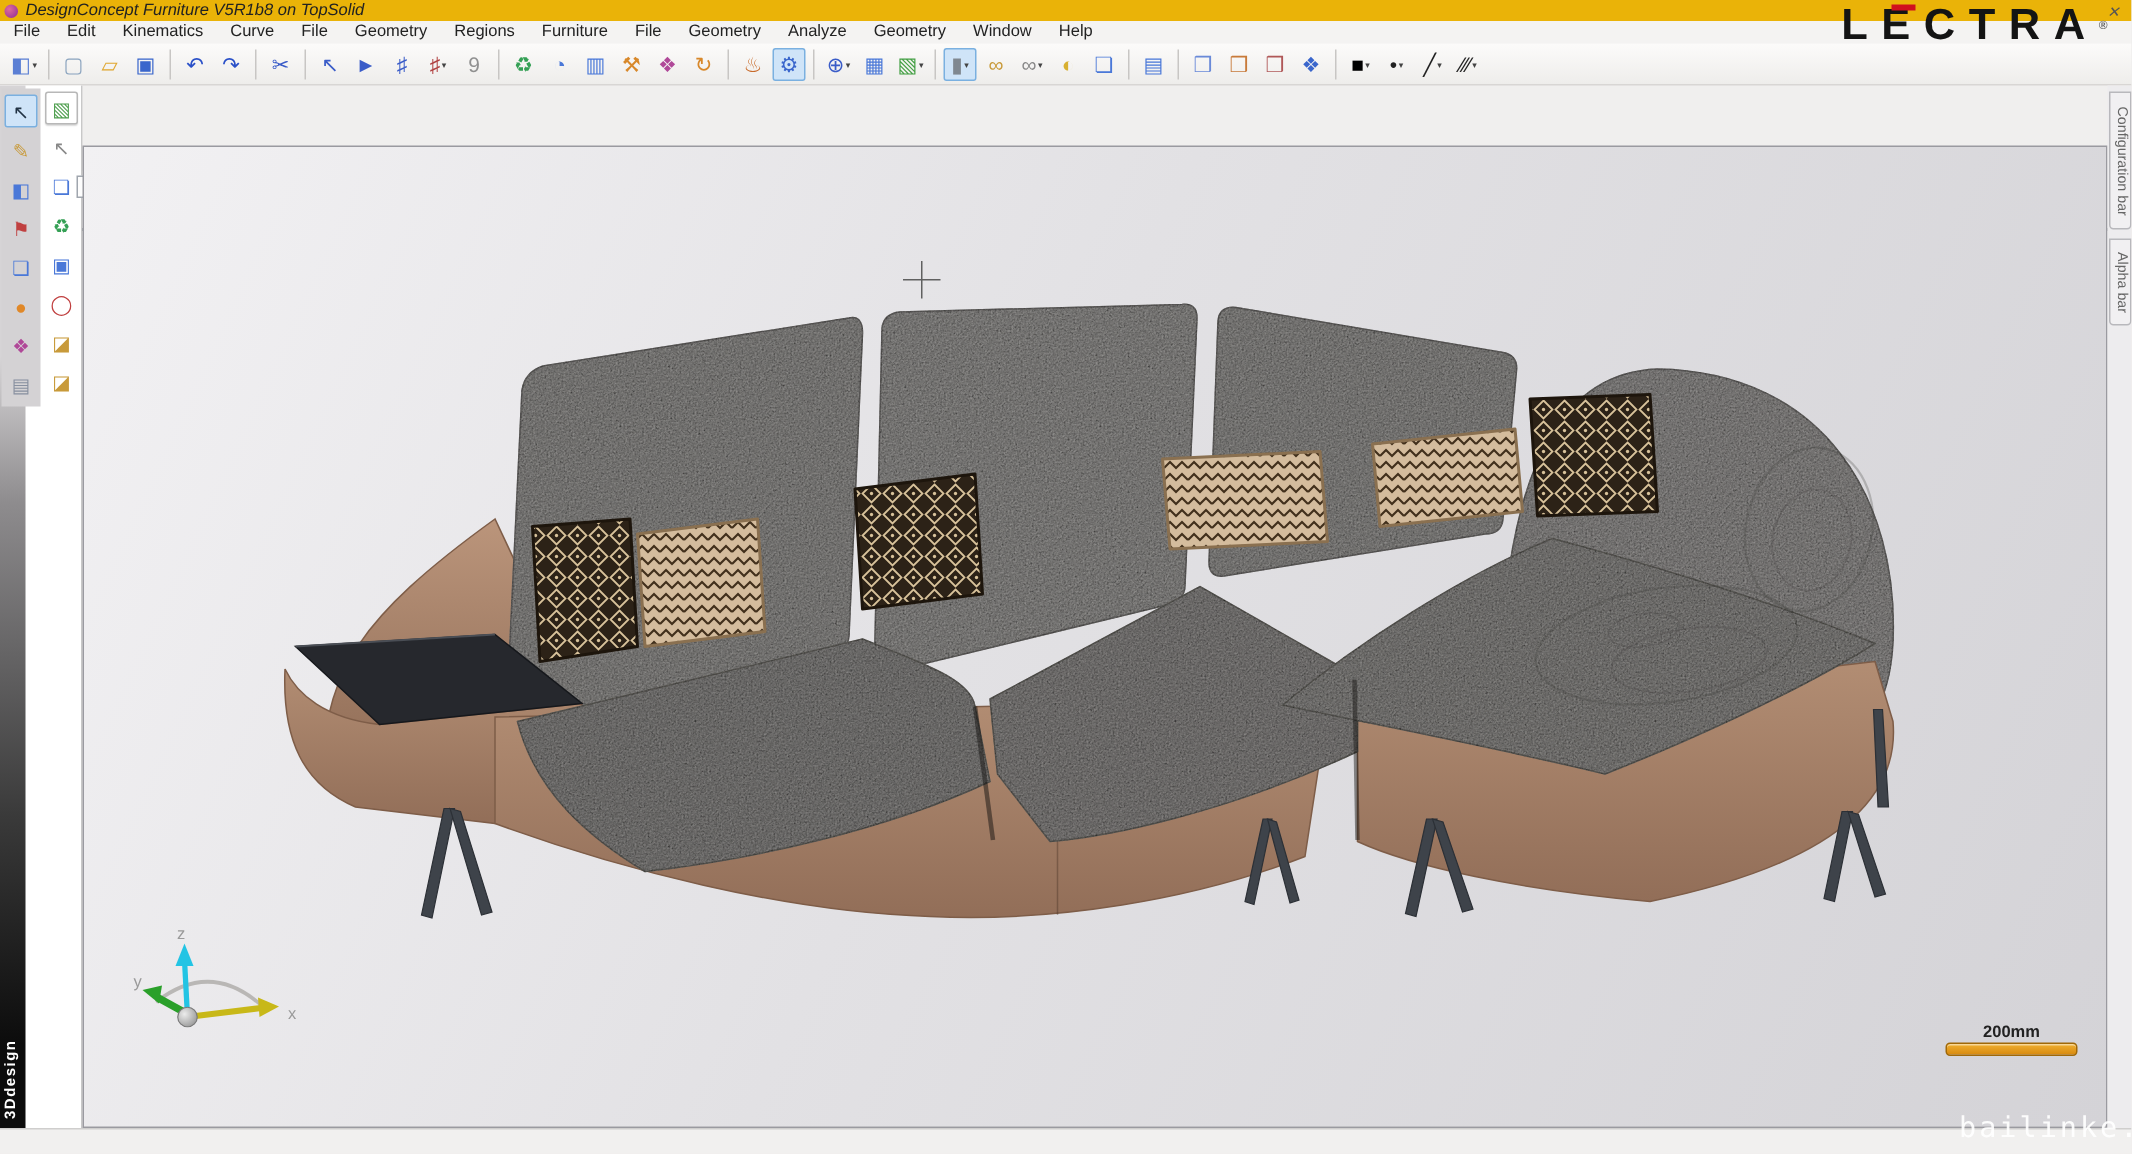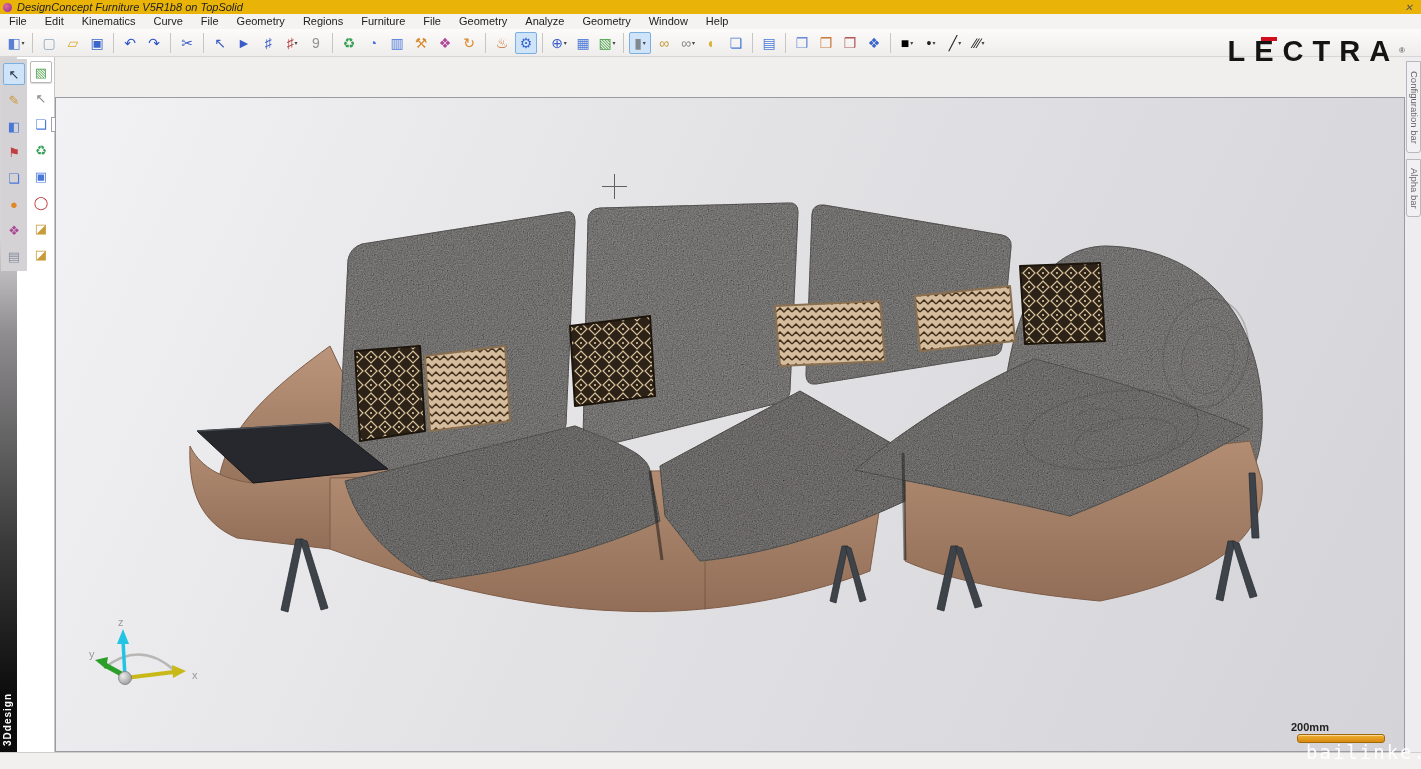--- a/index.html
+++ b/index.html
@@ -5,21 +5,21 @@
   * { margin:0; padding:0; box-sizing:border-box; }
   html,body { width:1421px; height:769px; overflow:hidden; font-family:"Liberation Sans", sans-serif; background:#f0efee; position:relative; }
 
   
   .titlebar { position:absolute; left:0; top:0; width:1421px; height:14px; background:#eab308; display:flex; align-items:center; padding-left:3px; font-size:11px; color:#222;font-style:italic; }
   .app-icon { width:9px; height:9px; border-radius:50%; background:radial-gradient(circle at 35% 35%, #e06a9a, #8a2a9a); margin-right:5px; flex:0 0 auto; }
   .title-text { white-space:nowrap; line-height:14px; }
   .win-close { position:absolute; right:8px; top:2px; font-size:10px; color:#555; cursor:default; }
 
   
-  .lectra { position:absolute; right:16px; top:0px; z-index:40; font-size:29px; font-weight:600; letter-spacing:9px; color:#141414; line-height:34px;margin-top:34px; }
+  .lectra { position:absolute; right:16px; top:0px; z-index:40; font-size:29px; font-weight:600; letter-spacing:9px; color:#141414; line-height:34px; }
   .lectra .redbar { position:absolute; left:34px; top:3px; width:16px; height:4px; background:#d0101e; }
   .lectra .reg { font-size:8px; letter-spacing:0; color:#666; vertical-align:top; }
 
   
   .menubar { position:absolute; left:0; top:14px; width:1421px; height:15px; background:#f4f3f2; display:flex; align-items:center; font-size:11px; color:#222; }
   .menu-item { padding:0 9px; line-height:15px; cursor:default; }
 
   
   .toolbar { position:absolute; left:0; top:29px; width:1421px; height:28px; background:linear-gradient(#fcfbfa,#eeedeb); border-bottom:1px solid #d8d6d4; display:flex; align-items:center; padding-left:4px; }
   .titem { height:22px; min-width:22px; display:flex; align-items:center; justify-content:center; margin:0 1px; border-radius:2px; cursor:default; }
@@ -52,21 +52,21 @@
   .scol1 { left:1px; width:26px; background:#d4d2d4; padding:2px 0; }
   .scol2 { left:29px; width:24px; }
   .sitem { width:22px; height:22px; margin:2px auto; display:flex; align-items:center; justify-content:center; border-radius:2px; cursor:default; }
   .sitem .glyph { font-size:13px; }
   .sitem.hl { background:#cfe4f8; border:1px solid #7ab0e0; }
   .sitem.boxed { border:1px solid #b8b8b8; background:#fff; box-shadow:0 1px 1px rgba(0,0,0,.15); }
 
   
   .viewport { position:absolute; left:55px; top:40px; width:1350px; height:655px; background:linear-gradient(115deg,#f2f1f3 0%, #e2e1e4 45%, #d4d3d7 100%); border:1px solid #9a9aa0; overflow:hidden; }
   .scene { position:absolute; left:0; top:0; }
-  .scale-widget { position:absolute; left:1235px; top:623px; width:100px; }
+  .scale-widget { position:absolute; left:1235px; top:584px; width:100px; text-align:center; }
   .scale-label { font-size:11px; font-weight:bold; color:#222; }
   .scale-bar { margin-top:1px; height:9px; width:88px; margin-left:6px; background:linear-gradient(#f0b030,#d88a10); border:1px solid #a06808; border-radius:3px; box-shadow:inset 0 1px 0 rgba(255,255,255,.5); }
 
   
   .rightbar { position:absolute; right:0; top:0; width:16px; height:695px; background:#edecee; }
   .vtab { position:absolute; right:0; width:15px; border:1px solid #b8b8bc; background:#f1f0f2; color:#666; font-size:9.5px; writing-mode:vertical-rl; text-align:center; padding:7px 0; border-radius:0 0 3px 3px; cursor:default; }
   .vtab1 { top:4px; height:92px; }
   .vtab2 { top:102px; height:58px; }
 
   

